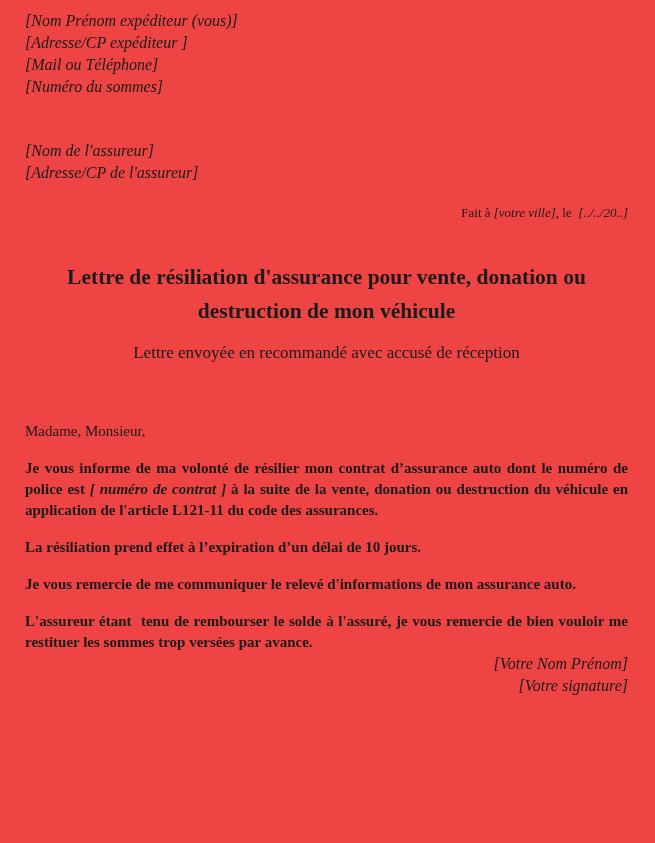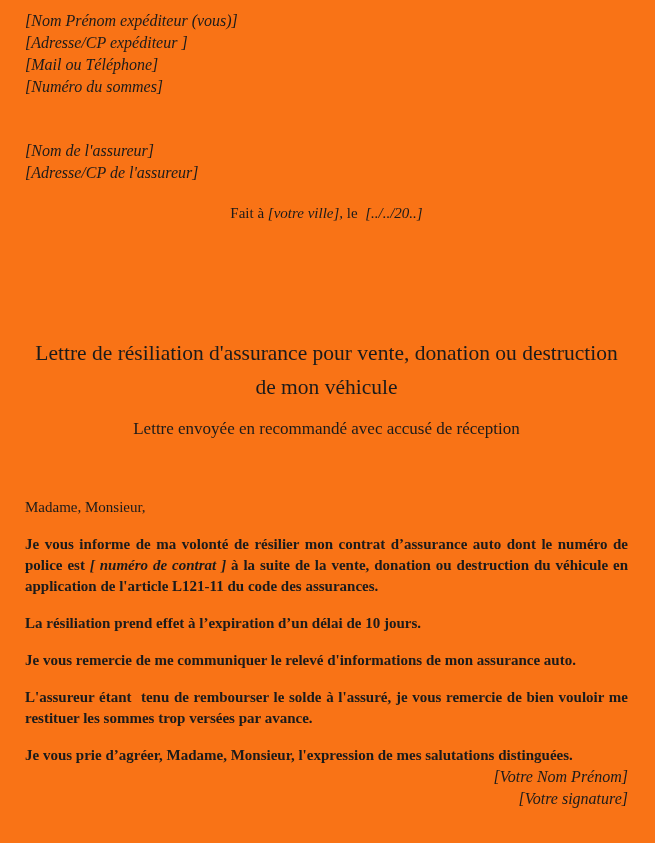--- a/index.html
+++ b/index.html
@@ -7,48 +7,48 @@
   body {
     background: #ffffff;
     color: #1b1b1b;
     font-family: "Liberation Serif", serif;
   }
   .page {
     width: 655px;
     height: 843px;
     padding: 10px 27px 0 25px;
     overflow: hidden;
-    background: #f97316;
+    background: #ef4444;
   }
   .italic { font-style: italic; }
 
   .sender-block {
     font-style: italic;
     font-size: 16px;
     line-height: 22px;
     text-align: left;
   }
   .recipient-block {
     margin-top: 42px;
     font-style: italic;
     font-size: 16px;
     line-height: 22px;
   }
   .dateline {
     margin-top: 18px;
-    text-align: center;
-    font-size: 15px;
+    text-align: right;
+    font-size: 13px;
     line-height: 22px;
     font-style: normal;
   }
   .letter-title {
-    margin-top: 112px;
+    margin-top: 36px;
     text-align: center;
     font-size: 21.5px;
-    font-weight: normal;
+    font-weight: bold;
     line-height: 34px;
   }
   .letter-subtitle {
     margin-top: 13px;
     text-align: center;
     font-size: 17px;
     line-height: 24px;
   }
   .letter-body {
     margin-top: 56px;
@@ -86,21 +86,20 @@
   <h1 class="letter-title">Lettre de résiliation d'assurance pour vente, donation ou destruction de mon véhicule</h1>
 
   <div class="letter-subtitle">Lettre envoyée en recommandé avec accusé de réception</div>
 
   <div class="letter-body">
     <p>Madame, Monsieur,</p>
     <p><span>Je vous informe de ma volonté de résilier mon contrat d’assurance auto dont le numéro de police est </span><span class="italic">[ numéro de contrat ]</span><span> à la suite de la vente, donation ou destruction du véhicule en application de l'article L121-11 du code des assurances.</span></p>
     <p>La résiliation prend effet à l’expiration d’un délai de 10 jours.</p>
     <p>Je vous remercie de me communiquer le relevé d'informations de mon assurance auto.</p>
     <p>L'assureur étant&nbsp; tenu de rembourser le solde à l'assuré, je vous remercie de bien vouloir me restituer les sommes trop versées par avance.</p>
-    <p>Je vous prie d’agréer, Madame, Monsieur, l'expression de mes salutations distinguées.</p>
   </div>
 
   <div class="signature-block">
     <div>[Votre Nom Prénom]</div>
     <div>[Votre signature]</div>
   </div>
 
 </div>
 
 </body></html>

